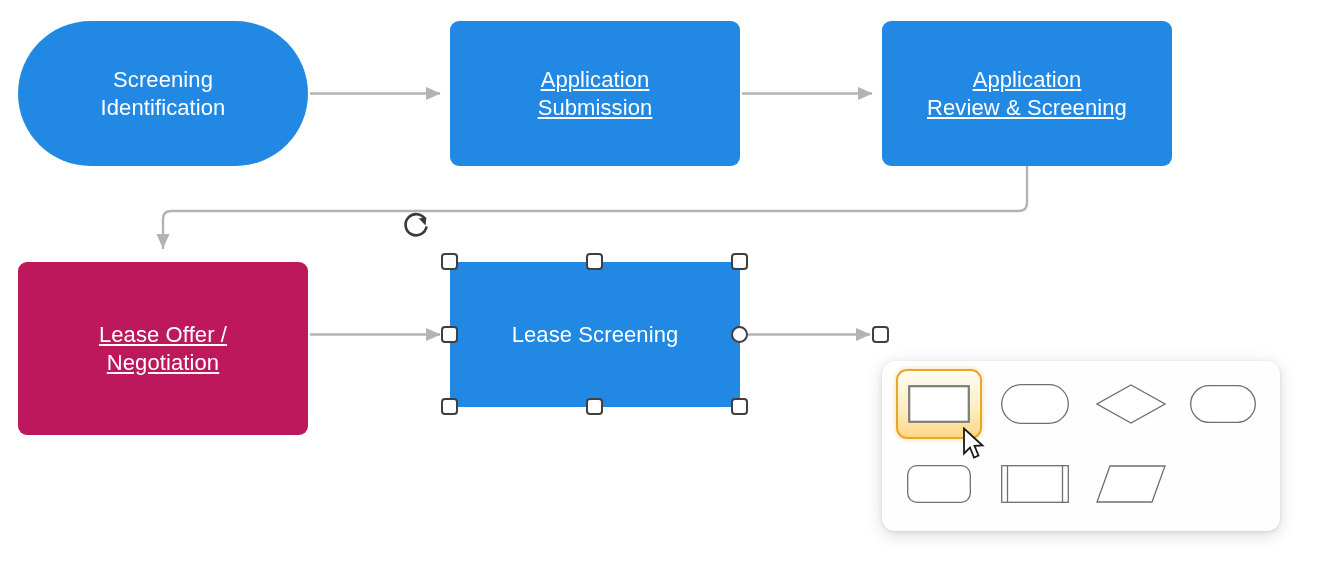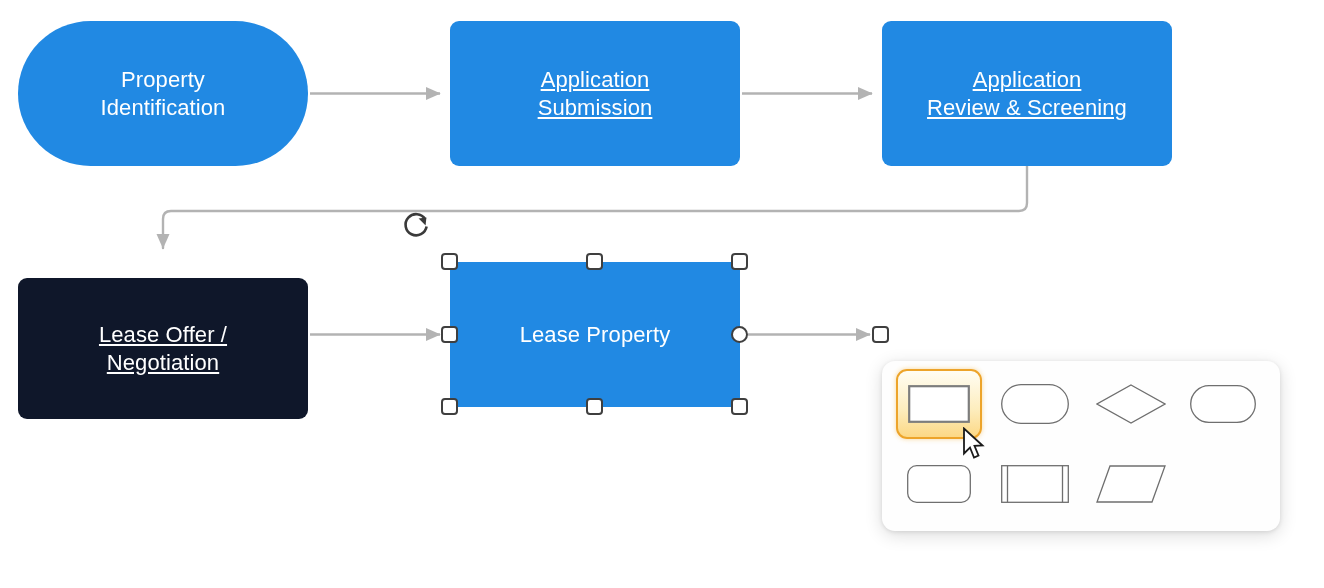--- a/index.html
+++ b/index.html
@@ -134,41 +134,41 @@
     <g>
       <path d="M 310 334.5 L 440 334.5" stroke="#b3b3b3" stroke-width="2.4" fill="none" marker-end="url(#arrow-right)"></path>
     </g>
 
     <g>
       <path d="M 748 334.5 L 870 334.5" stroke="#b3b3b3" stroke-width="2.4" fill="none" marker-end="url(#arrow-right)"></path>
     </g>
   </svg>
 
   <div class="node shape-stadium" style="left:18px; top:21px; width:290px; height:145px; background:#2189e3;">
-    <span>Property
+    <span>Screening
 Identification</span>
   </div>
 
   <div class="node shape-rounded" style="left:450px; top:21px; width:290px; height:145px; background:#2189e3;">
     <span>Application
 Submission</span>
   </div>
 
   <div class="node shape-rounded" style="left:882px; top:21px; width:290px; height:145px; background:#2189e3;">
     <span>Application
 Review &amp; Screening</span>
   </div>
 
-  <div class="node shape-rounded" style="left:18px; top:262px; width:290px; height:141px; background:#0f172a;margin-top:16px;">
+  <div class="node shape-rounded" style="left:18px; top:262px; width:290px; height:173px; background:#be185d;">
     <span>Lease Offer /
 Negotiation</span>
   </div>
 
   <div class="node shape-rect" style="left:450px; top:262px; width:290px; height:145px; background:#2189e3;">
-    <span>Lease Property</span>
+    <span>Lease Screening</span>
   </div>
 
   <svg class="rotate-icon" style="left:399px; top:209px;" viewBox="0 0 34 34">
     <path d="M 26.2 10.2 A 10.6 10.6 0 1 0 27.6 17.6" stroke="#3a3a3a" stroke-width="2.6" fill="none" stroke-linecap="butt"></path>
     <path d="M 19.6 9.4 L 27.4 8.4 L 26.6 16.4 z" fill="#3a3a3a"></path>
   </svg>
 
   <div class="handle" style="left:441px; top:253px;"></div>
   <div class="handle" style="left:586px; top:253px;"></div>
   <div class="handle" style="left:731px; top:253px;"></div>

